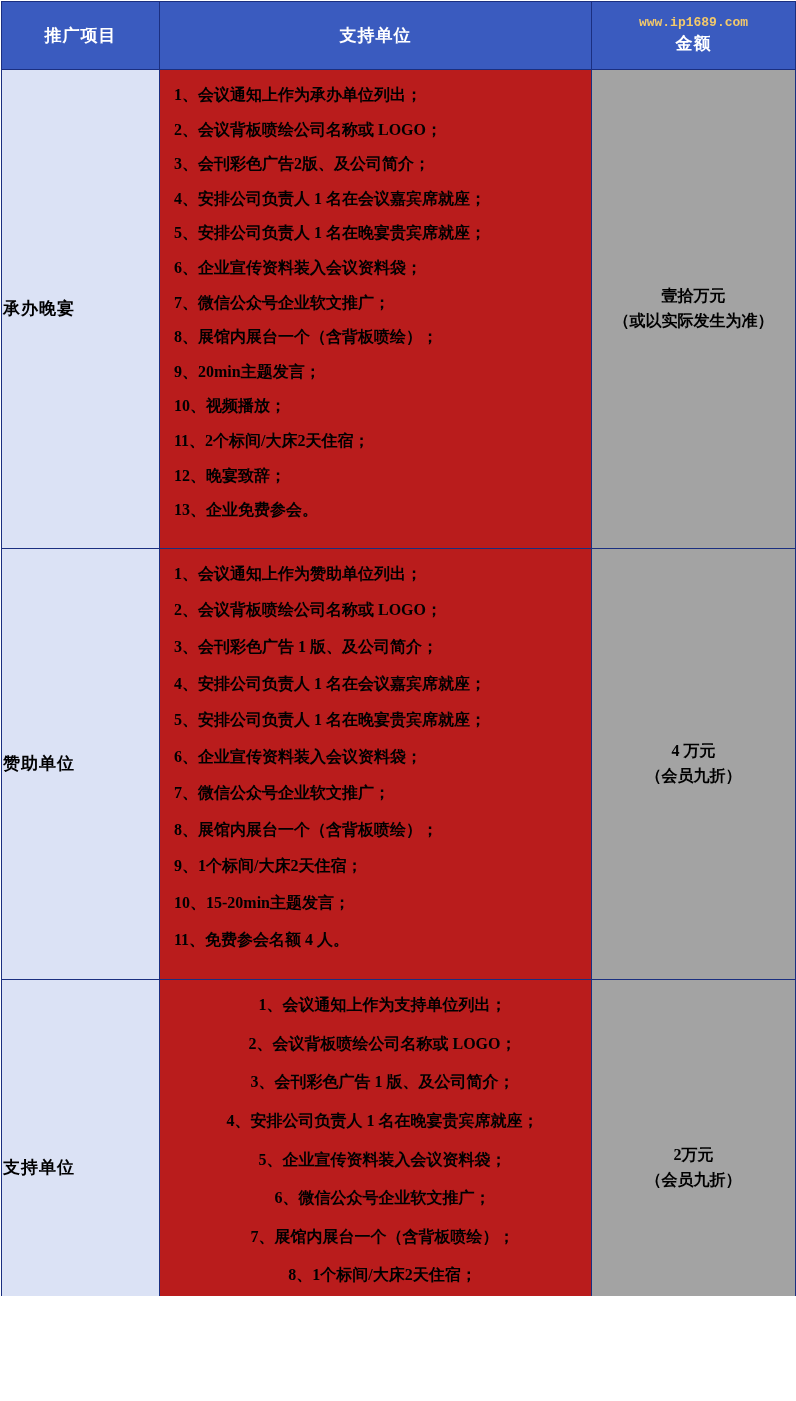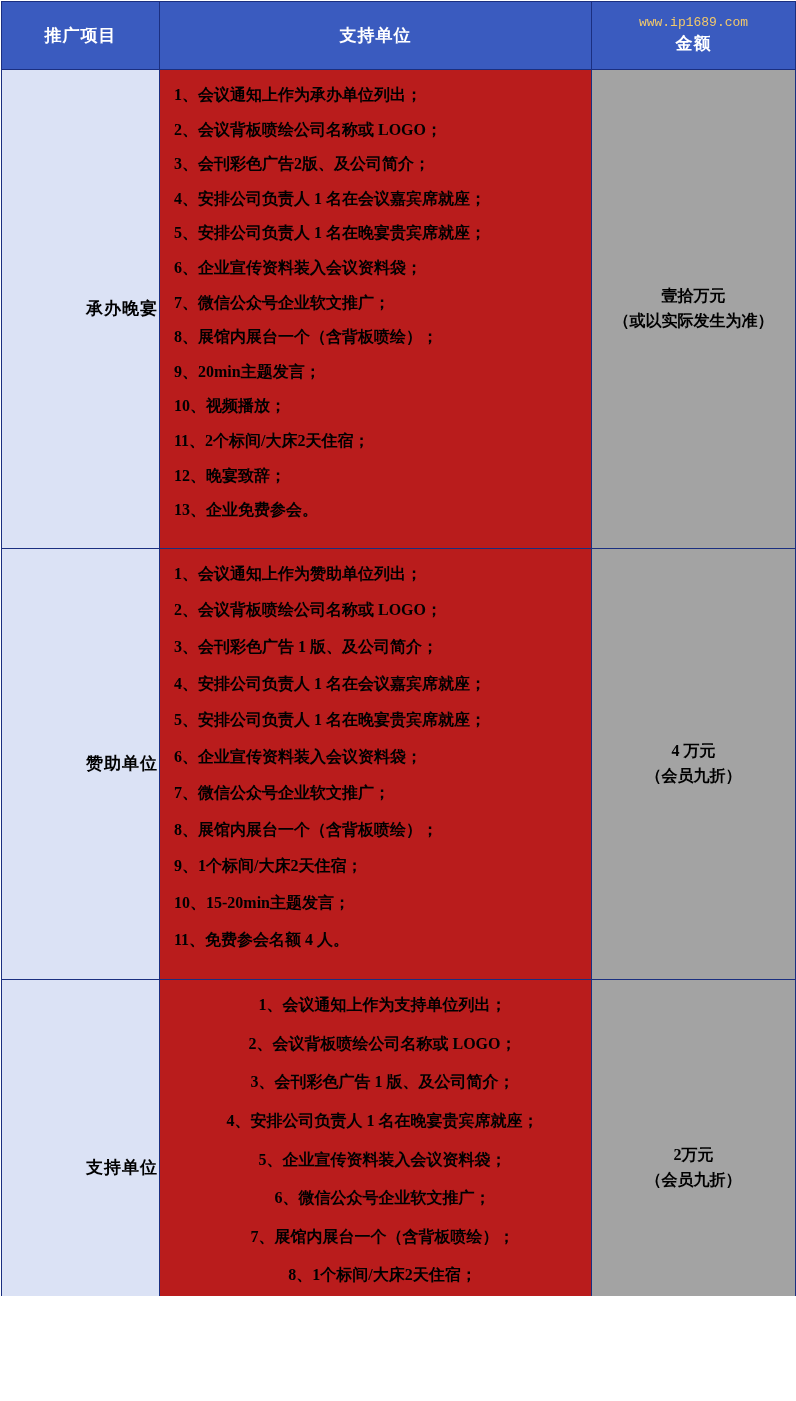--- a/index.html
+++ b/index.html
@@ -37,39 +37,39 @@
     font-size: 17px;
     height: 68px;
     text-align: center;
     padding: 4px 6px;
     letter-spacing: 1px;
   }
   .wm {
     display: block;
     font-family: "Liberation Mono", "DejaVu Sans Mono", monospace;
     font-size: 13px;
-    font-weight: normal;
+    font-weight: bold;
     color: #f3c96b;
     letter-spacing: 0px;
     margin-bottom: 4px;
     line-height: 1.1;
   }
   .amt-head-label {
     display: block;
     line-height: 1.2;
   }
   
   col.c1 { width: 158px; }
   col.c2 { width: 432px; }
   col.c3 { width: 204px; }
 
   
   td.item {
     background: #dbe2f5;
-    text-align: right;
+    text-align: left;
     font-size: 17px;
     font-weight: bold;
     color: #000000;
     letter-spacing: 1px;
   }
   td.benefits {
     background: #b91c1c;
     padding: 14px 0 14px 14px;
     font-size: 16px;
     color: #000000;

